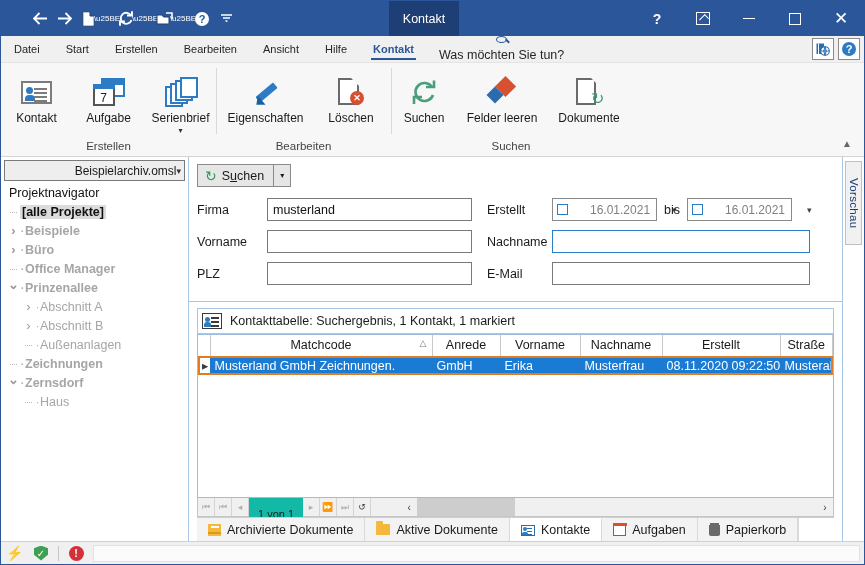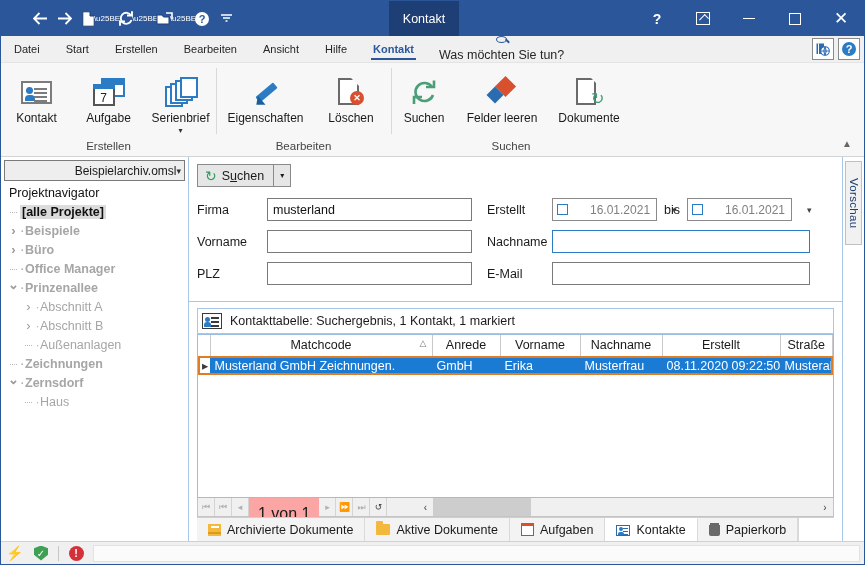--- a/index.html
+++ b/index.html
@@ -387,21 +387,21 @@
   .pg-btn {
     width:17px;
     border-right:1px solid #d4d4d4;
     display:flex; align-items:center; justify-content:center;
     font-size:9px; color:#b0b0b0;
     background:#f0f0f0;
   }
   .pg-btn.on { color:#3a3a3a; }
   .pg-lbl {
     padding:16px 9px; display:flex; align-items:center;
-    font-size:16px; color:#1a1a1a; background:#fca5a5;
+    font-size:11px; color:#1a1a1a; background:#14b8a6;
   }
   .hscroll { flex:1 1 auto; display:flex; align-items:stretch; background:#f0f0f0; margin-left:30px; }
   .hs-arrow { width:16px; display:flex; align-items:center; justify-content:center; font-size:10px; color:#3a3a3a; }
   .hs-thumb { width:98px; background:#cdcdcd; }
   .hs-track { flex:1 1 auto; }
 
   .btabs {
     height:24px; flex:0 0 24px;
     display:flex; align-items:stretch;
     border-top:1px solid #cfcfcf;
@@ -879,35 +879,35 @@
 
         <div class="btabs">
           <div class="btab">
             <span class="ic-arch"></span>
             <span>Archivierte Dokumente</span>
           </div>
           <div class="btab">
             <span class="ic-folder"></span>
             <span>Aktive Dokumente</span>
           </div>
-          <div class="btab">
-            <span class="ic-cal"></span>
-            <span>Aufgaben</span>
-          </div>
           <div class="btab active">
             <span class="ic-cards">
                 <span class="h"></span>
                 <span class="b"></span>
                 <span class="l" style="top:2px"></span>
                 <span class="l" style="top:5px"></span>
                 <span class="l" style="top:8px"></span>
               </span>
             <span>Kontakte</span>
           </div>
           <div class="btab">
+            <span class="ic-cal"></span>
+            <span>Aufgaben</span>
+          </div>
+          <div class="btab">
             <span class="ic-trash"></span>
             <span>Papierkorb</span>
           </div>
           <div class="btabs-fill"></div>
         </div>
       </div>
     </div>
 
     <div class="previewbar">
       <div class="vorschau-tab">

